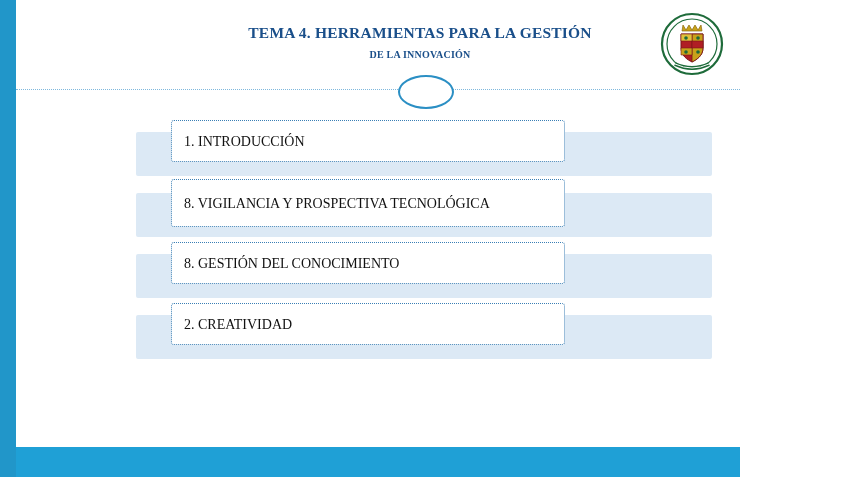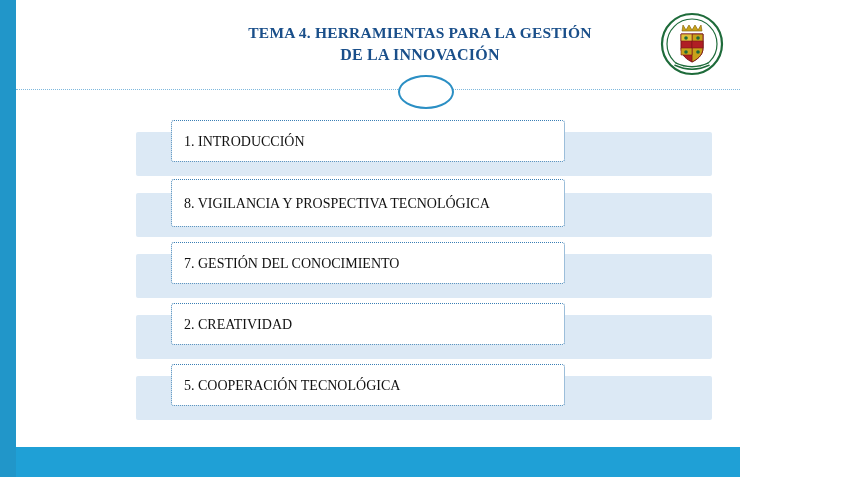--- a/index.html
+++ b/index.html
@@ -46,21 +46,21 @@
   .title-line {
     color: #1a4f8a;
     font-weight: bold;
     font-size: 15.5px;
     letter-spacing: 0.2px;
     line-height: 22px;
     font-variant: small-caps;
     text-transform: uppercase;
   }
   .title-line.l1 { font-size: 15.5px; }
-  .title-line.l2 { font-size: 16px; }
+  .title-line.l2 { font-size: 10px; }
 
   
   .header-rule {
     position: absolute;
     left: 16px;
     top: 89px;
     width: 828px;
     border-top: 1px dotted #7fb8dd;
   }
   
@@ -184,35 +184,29 @@
     <div class="row r1">
       <div class="row-shadow"></div>
       <div class="row-box tall">
         <span class="row-label">8. VIGILANCIA Y PROSPECTIVA TECNOLÓGICA</span>
       </div>
     </div>
 
     <div class="row r2">
       <div class="row-shadow"></div>
       <div class="row-box">
-        <span class="row-label">7. GESTIÓN DEL CONOCIMIENTO</span>
+        <span class="row-label">8. GESTIÓN DEL CONOCIMIENTO</span>
       </div>
     </div>
 
     <div class="row r3">
       <div class="row-shadow"></div>
       <div class="row-box">
         <span class="row-label">2. CREATIVIDAD</span>
       </div>
     </div>
 
-    <div class="row r4">
-      <div class="row-shadow"></div>
-      <div class="row-box">
-        <span class="row-label">5. COOPERACIÓN TECNOLÓGICA</span>
-      </div>
-    </div>
 
   </div>
 
   <div class="bottom-bar"></div>
 
 </div>
 
 </body></html>

